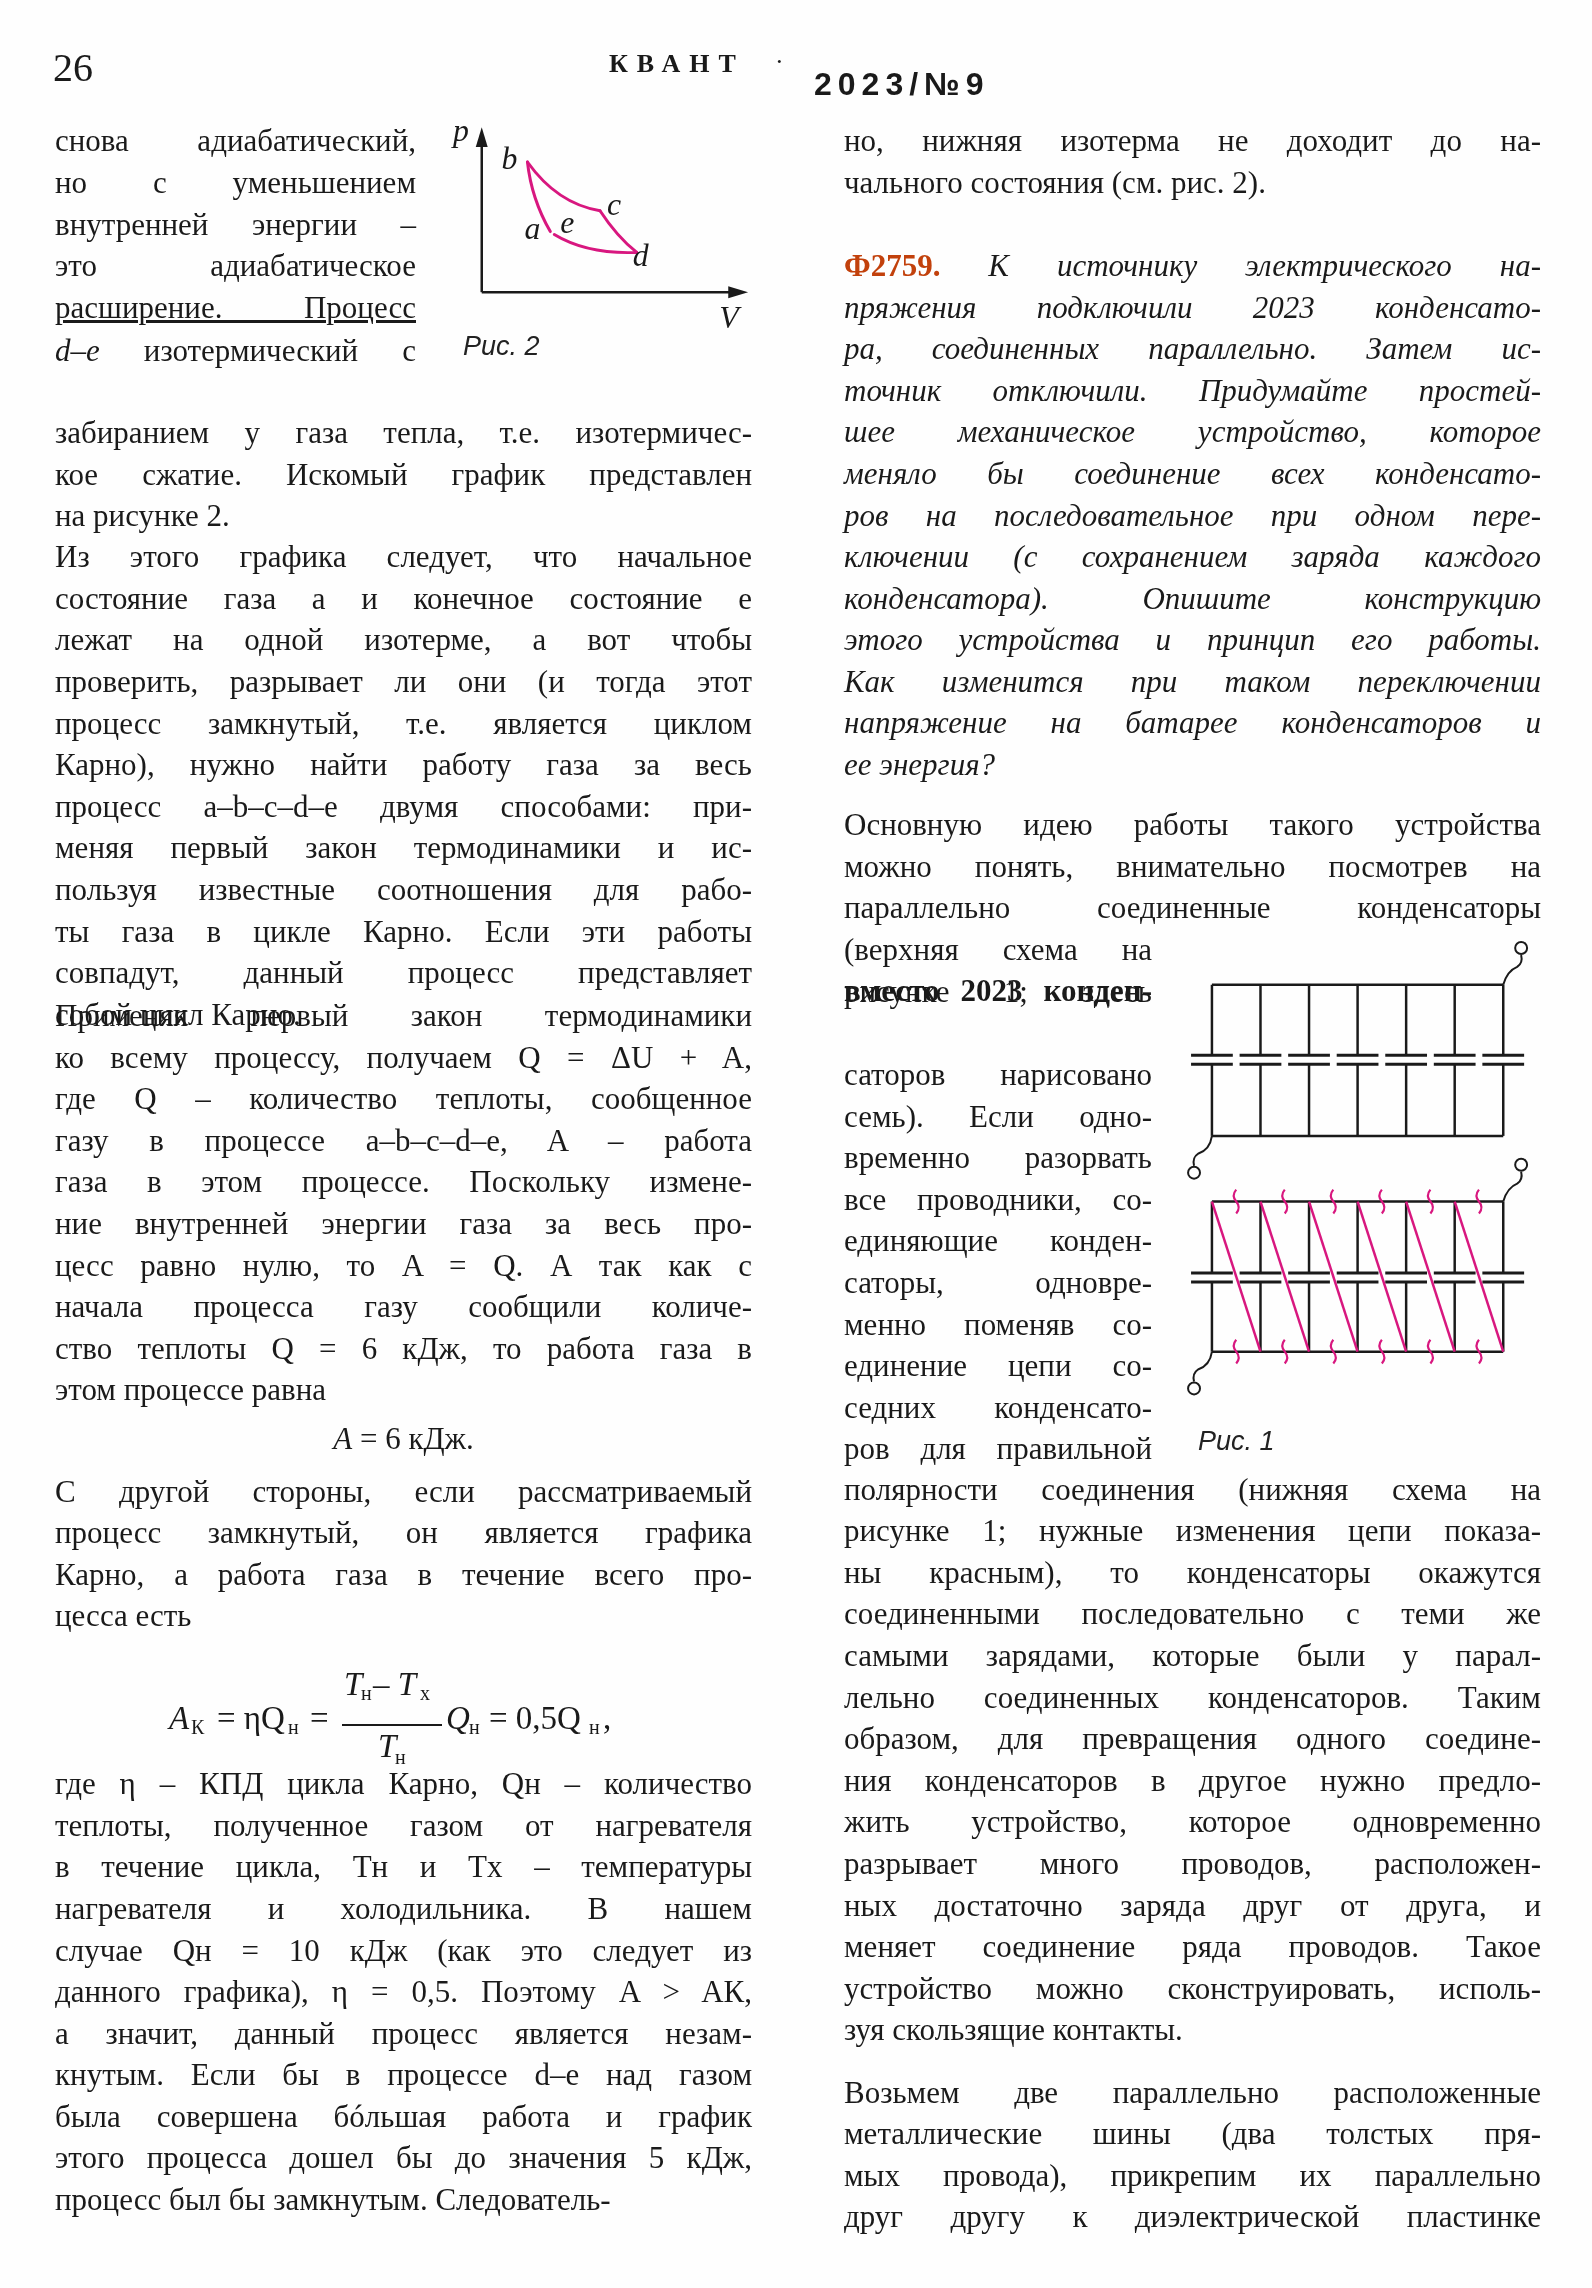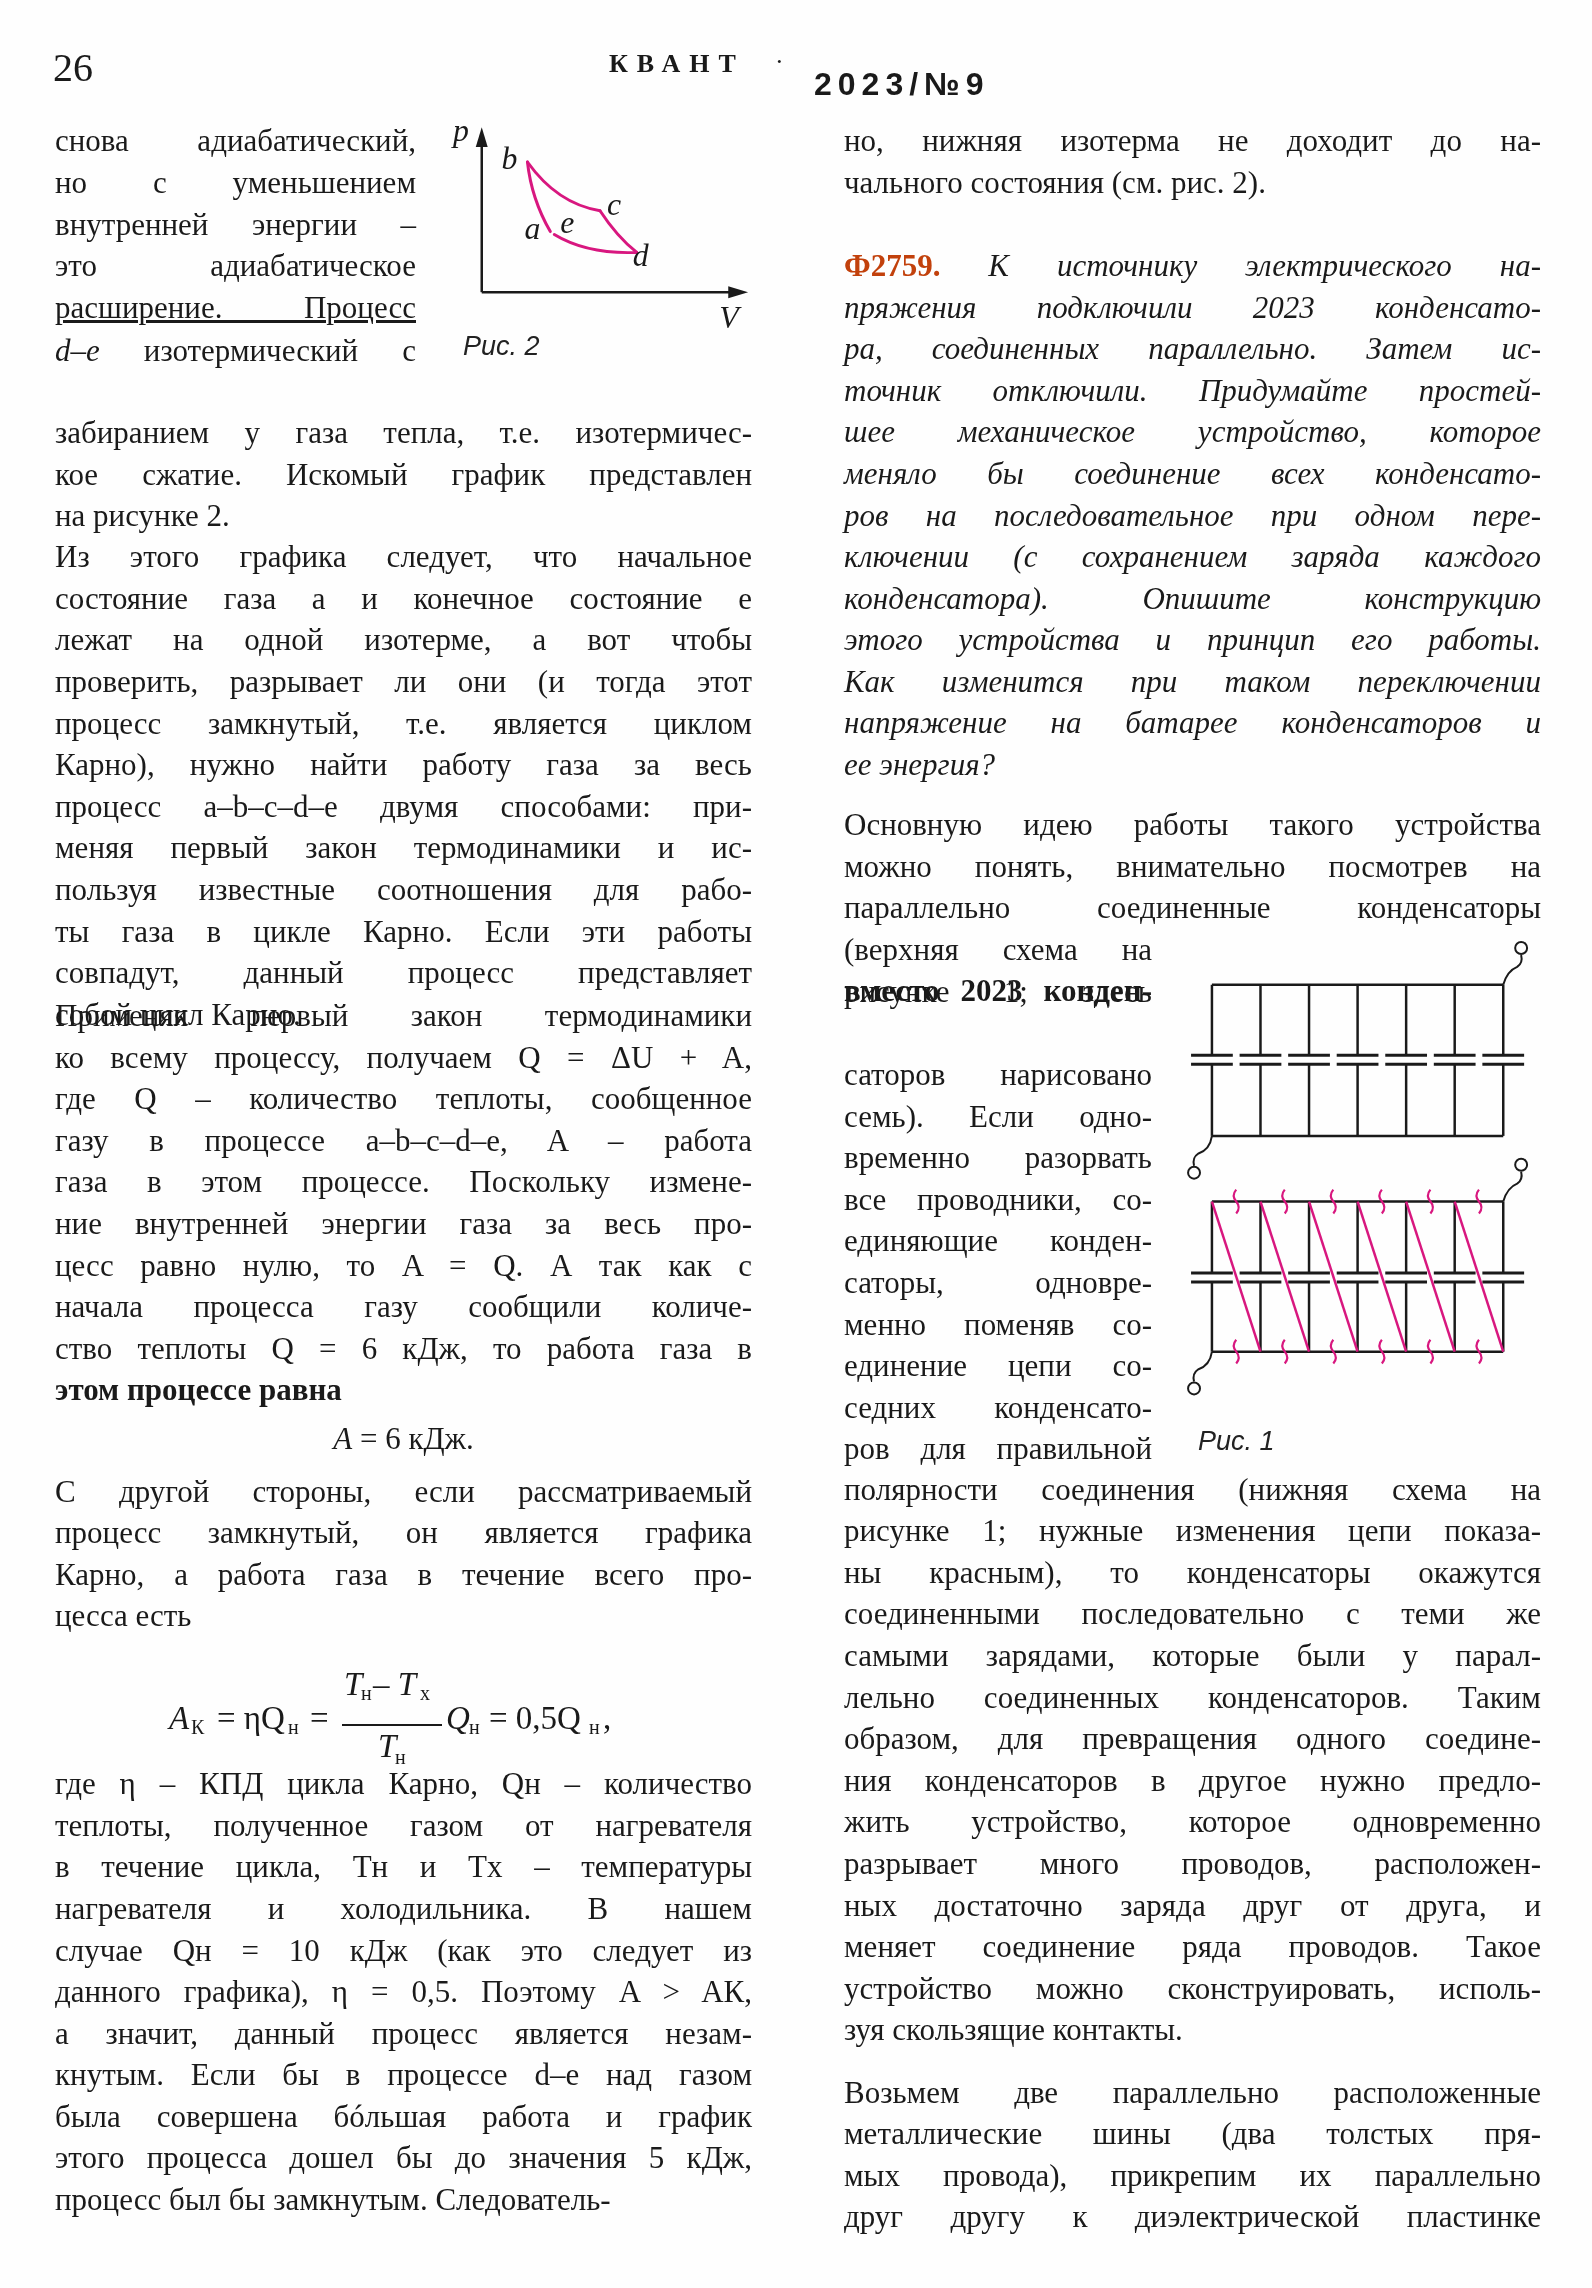--- a/index.html
+++ b/index.html
@@ -69,21 +69,21 @@
 <div id="lc-c">
     <div class="ln lc j" style="top: 995px;">Применяя первый закон термодинамики</div>
     <div class="ln lc j" style="top: 1037px;">ко всему процессу, получаем Q = ΔU + A,</div>
     <div class="ln lc j" style="top: 1078px;">где Q – количество теплоты, сообщенное</div>
     <div class="ln lc j" style="top: 1120px;">газу в процессе a–b–c–d–e, A – работа</div>
     <div class="ln lc j" style="top: 1161px;">газа в этом процессе. Поскольку измене-</div>
     <div class="ln lc j" style="top: 1203px;">ние внутренней энергии газа за весь про-</div>
     <div class="ln lc j" style="top: 1245px;">цесс равно нулю, то A = Q. А так как с</div>
     <div class="ln lc j" style="top: 1286px;">начала процесса газу сообщили количе-</div>
     <div class="ln lc j" style="top: 1328px;">ство теплоты Q = 6 кДж, то работа газа в</div>
-    <div class="ln lc" style="top: 1369px; font-weight: bold;">этом процессе равна</div>
+    <div class="ln lc" style="top: 1369px;">этом процессе равна</div>
   </div>
 <div class="center-eq" style="top:1418px"><span class="it">A</span><span> = 6 кДж.</span></div>
 <div id="lc-d">
     <div class="ln lc j" style="top: 1471px;">С другой стороны, если рассматриваемый</div>
     <div class="ln lc j" style="top: 1512px;">процесс замкнутый, он является графика</div>
     <div class="ln lc j" style="top: 1554px;">Карно, а работа газа в течение всего про-</div>
     <div class="ln lc" style="top: 1595px;">цесса есть</div>
   </div>
 
 <div class="formula">

